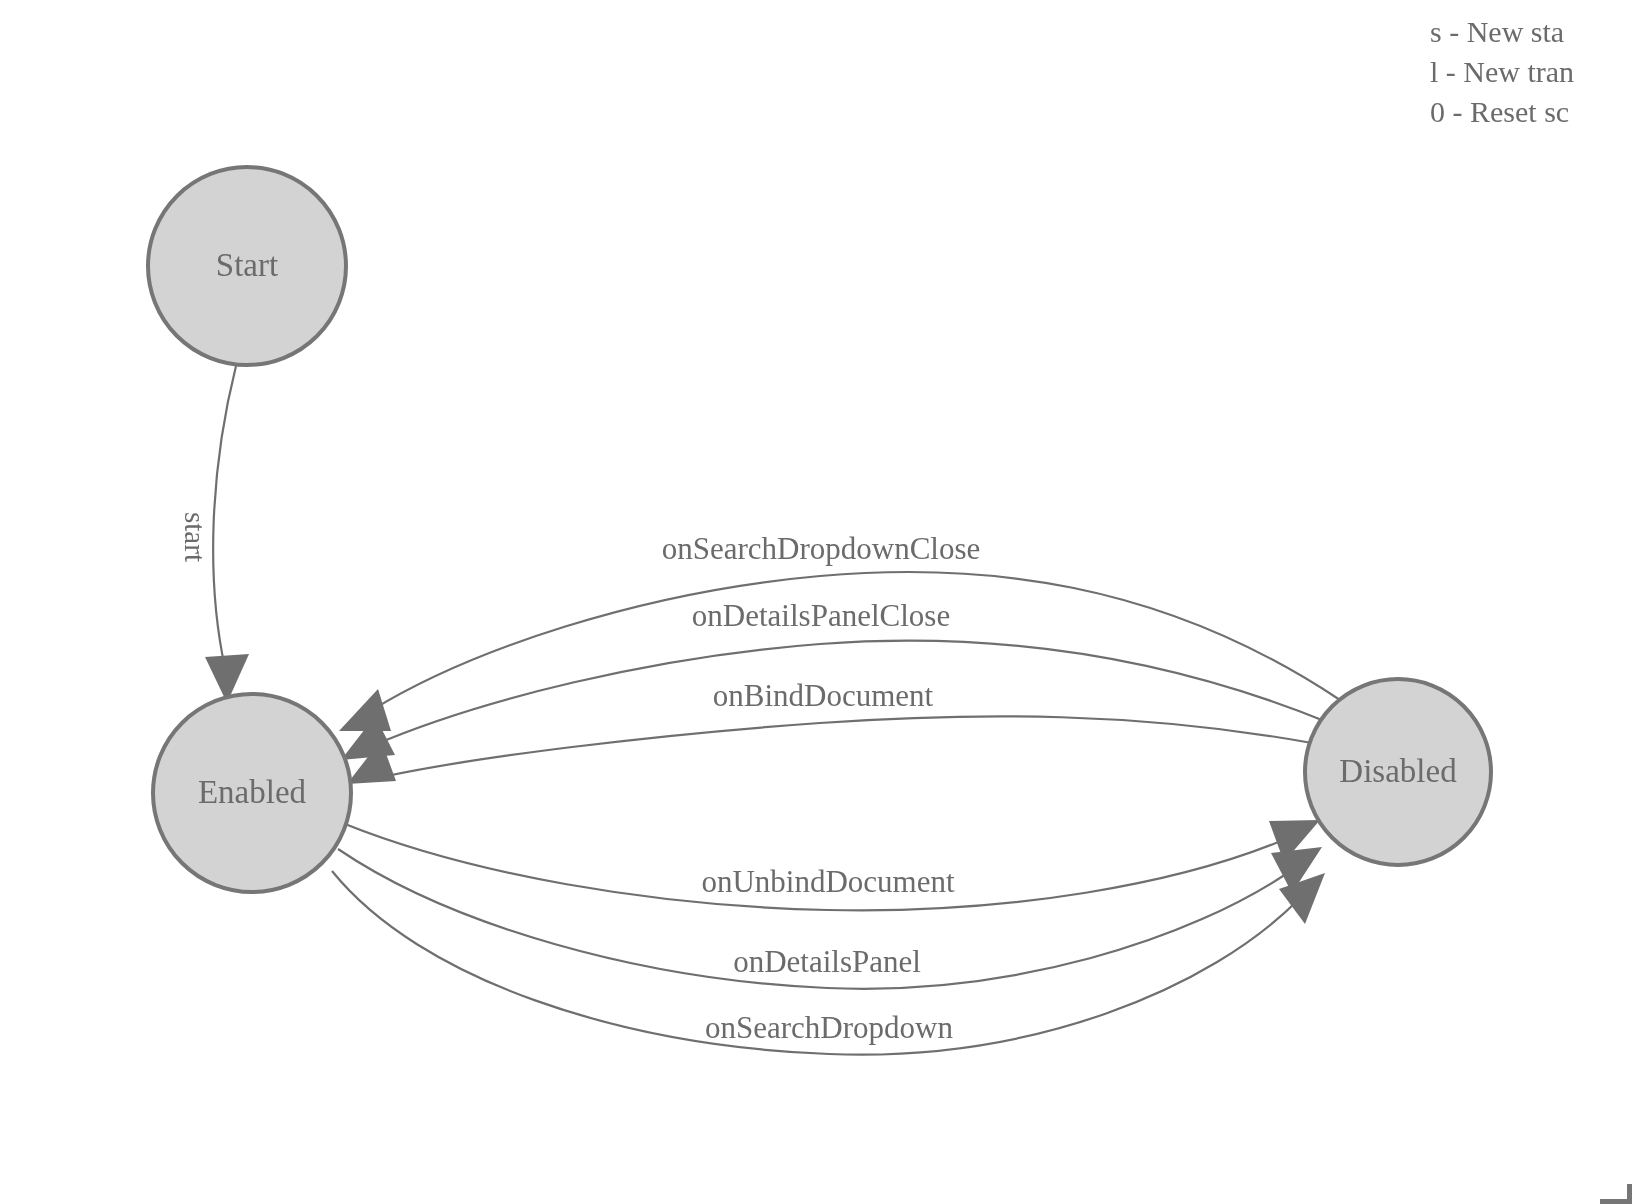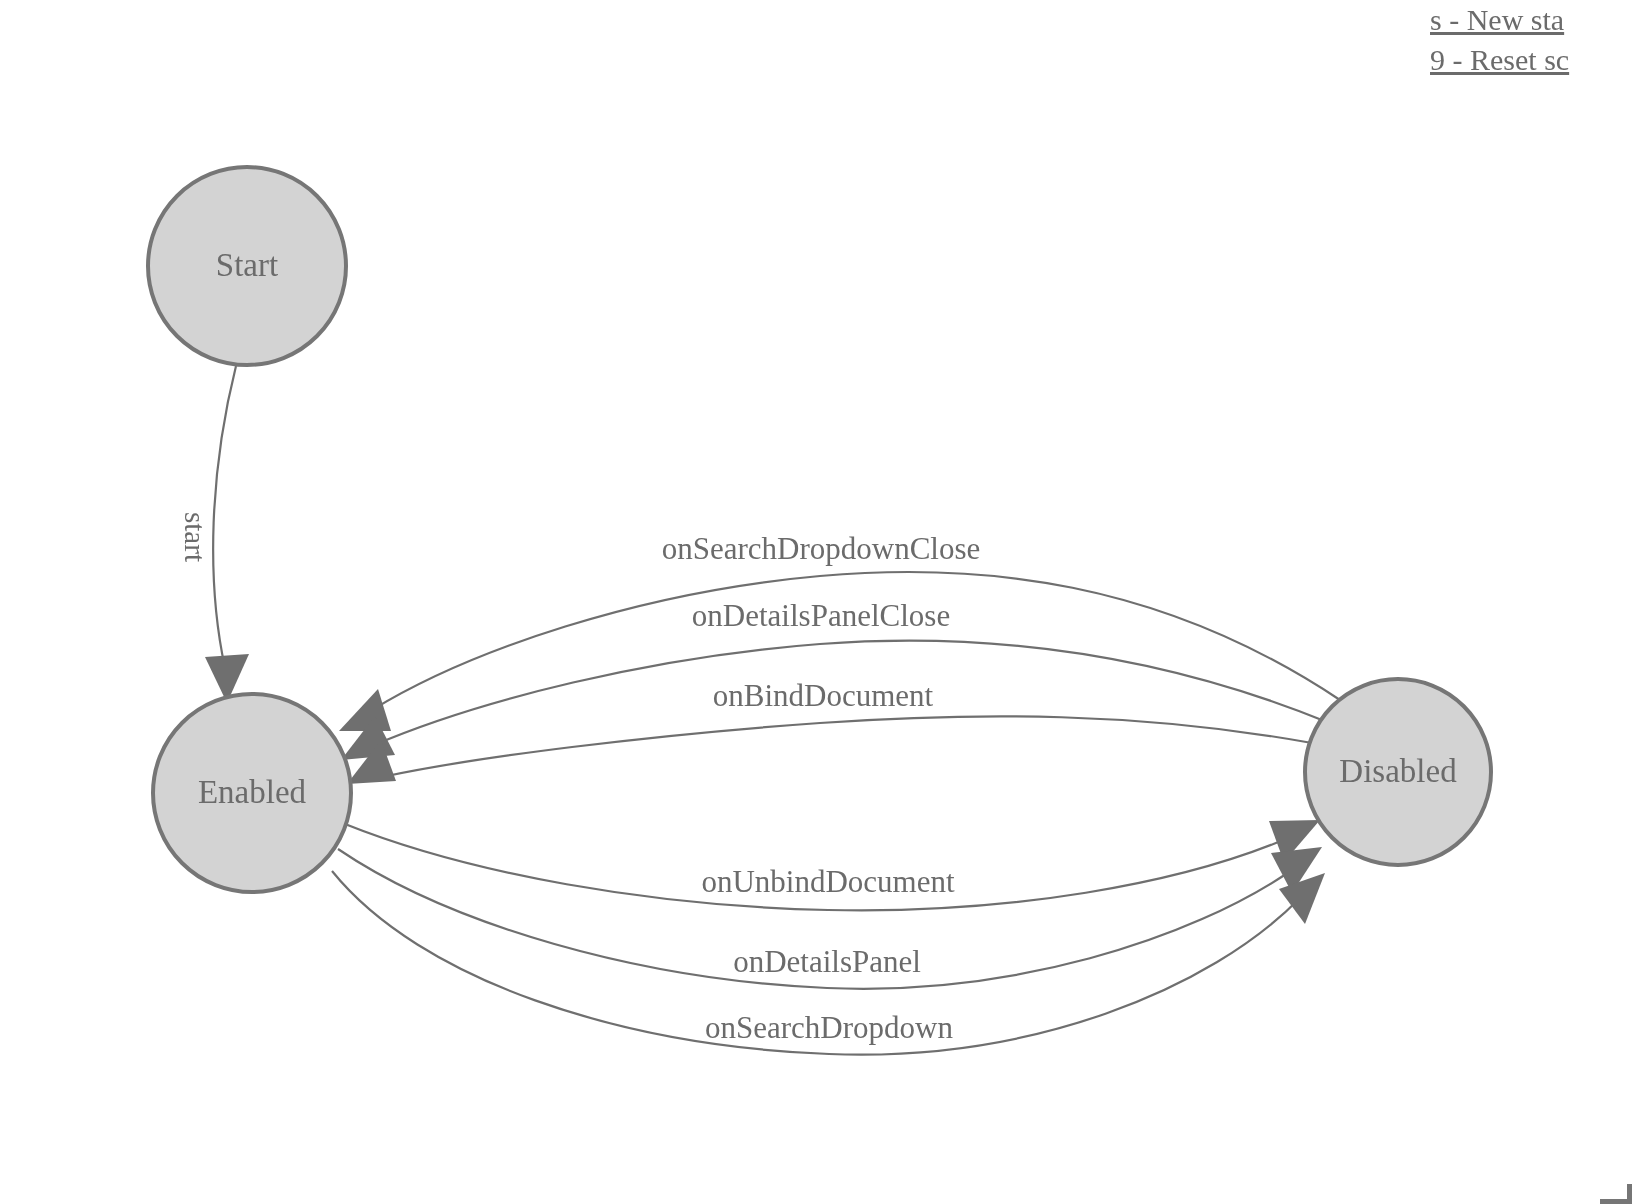--- a/index.html
+++ b/index.html
@@ -58,32 +58,31 @@
   .edge-label-rot {
     fill: #6b6b6b;
     font-family: "Liberation Serif", "DejaVu Serif", serif;
     font-size: 29px;
     text-anchor: middle;
     dominant-baseline: middle;
   }
   .help-text {
     position: absolute;
     right: 0;
-    top: 0;
+    top: 12px;
     padding: 0;
     color: #6b6b6b;
     font-family: "Liberation Serif", "DejaVu Serif", serif;
     font-size: 30px;
     line-height: 40px;
     white-space: nowrap;
     overflow: hidden;
     width: 202px;
     text-align: left;
     text-indent: 0;
-    text-decoration: underline;
   }
   .help-line {
     display: block;
     white-space: nowrap;
   }
   .corner-handle {
     position: absolute;
     right: 0;
     bottom: 0;
     width: 32px;
@@ -161,18 +160,19 @@
     <text class="edge-label" x="828" y="885">onUnbindDocument</text>
 
     <text class="edge-label" x="827" y="965">onDetailsPanel</text>
 
     <text class="edge-label" x="829" y="1031">onSearchDropdown</text>
 
   </svg>
 
   <div class="help-text">
     <span class="help-line">s - New sta</span>
-    <span class="help-line">9 - Reset sc</span>
+    <span class="help-line">l - New tran</span>
+    <span class="help-line">0 - Reset sc</span>
   </div>
 
   <div class="corner-handle"></div>
 
 </div>
 
 </body></html>

